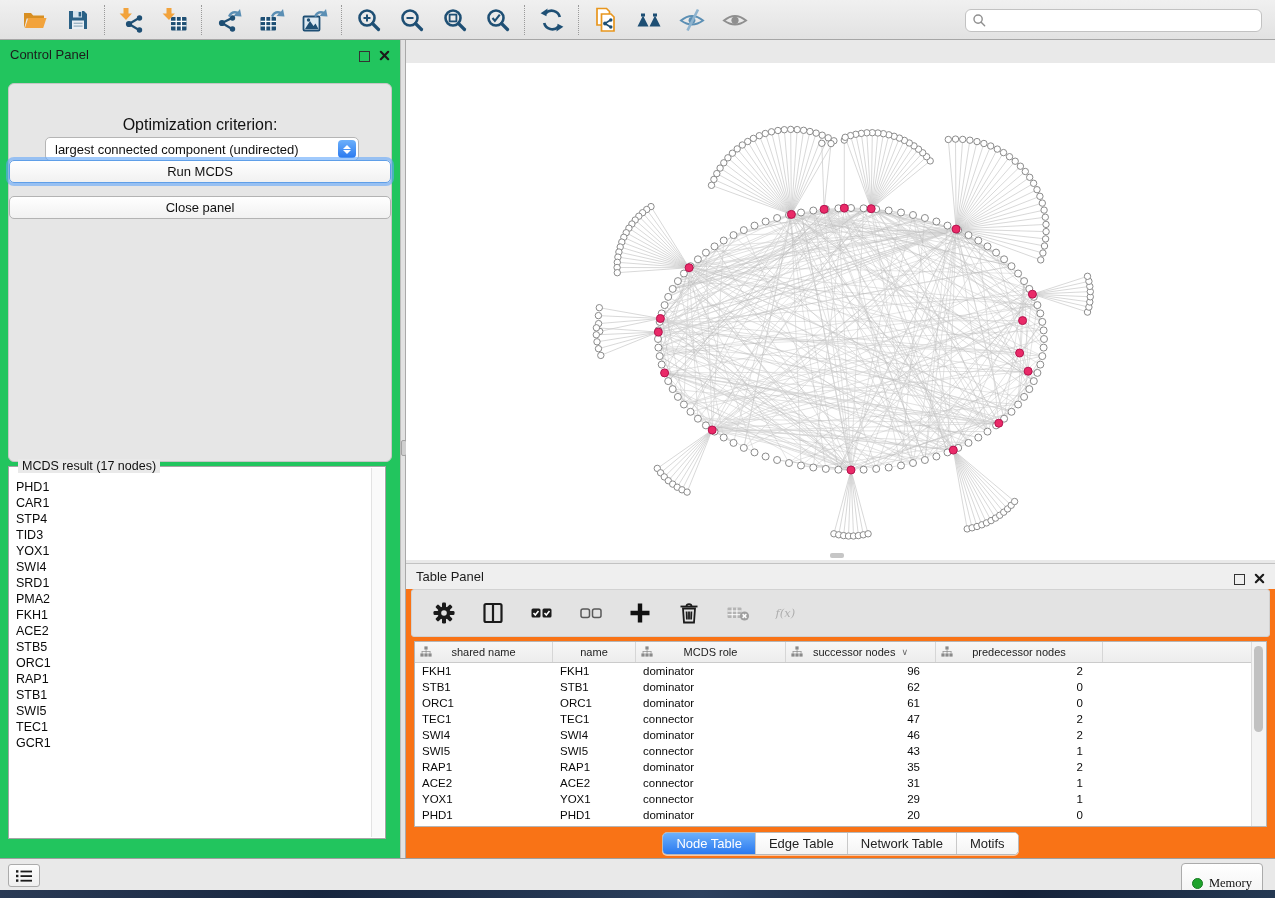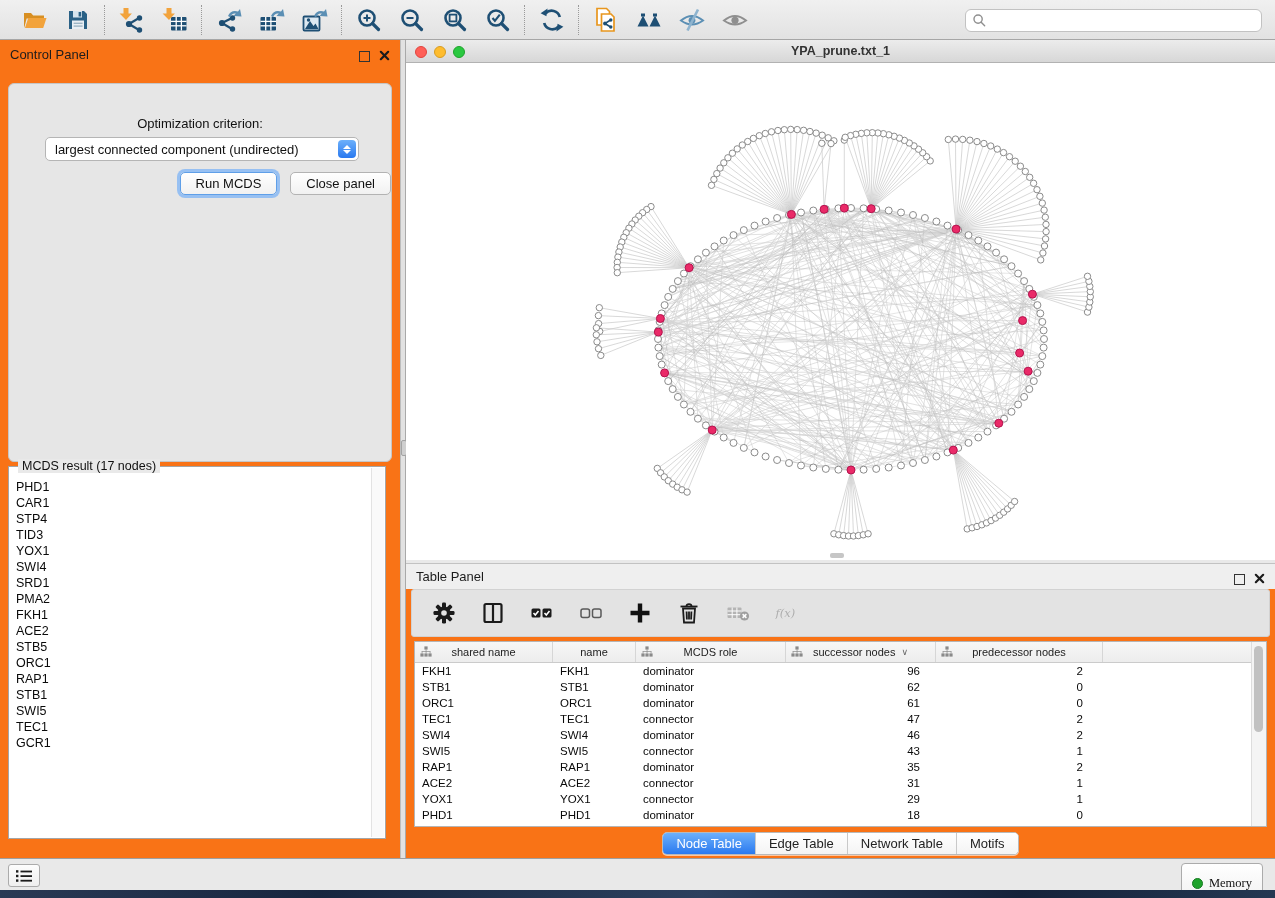--- a/index.html
+++ b/index.html
@@ -8,43 +8,43 @@
   .toolbar{position:absolute;left:0;top:0;width:1275px;height:40px;background:linear-gradient(#f0f0f0,#e2e2e2);
     border-bottom:1px solid #a6a6a6;display:flex;align-items:center;padding-left:8px;box-sizing:border-box;}
   .tb-group{display:flex;align-items:center;gap:16px;padding:0 13px;}
   .tb-sep{width:0;height:30px;border-left:1px dotted #9a9a9a;}
   .tb-icon{width:27px;height:27px;display:inline-flex;align-items:center;justify-content:center;cursor:default;}
   .tb-icon svg{width:26px;height:26px;}
   .search-wrap{position:absolute;right:13px;top:9px;width:289px;height:21px;background:#fff;border:1px solid #c2c2c2;
     border-radius:6px;display:flex;align-items:center;padding-left:6px;}
   .search-wrap input{border:none;outline:none;flex:1;font-size:12px;background:transparent;height:16px;}
   
-  .left-panel{position:absolute;left:0;top:40px;width:400px;height:818px;background:#f97316;}
+  .left-panel{position:absolute;left:0;top:40px;width:400px;height:818px;background:#22c55e;}
   .panel-title-row{position:absolute;left:0;top:0;width:100%;height:28px;display:flex;align-items:center;}
   .panel-title{font-size:13px;color:#1c1c1c;padding-left:10px;}
   .win-btns{position:absolute;right:10px;top:7px;display:flex;gap:9px;align-items:center;}
   .float-ico{width:9px;height:9px;border:1.6px solid #333;background:transparent;}
   .x-ico svg{width:11px;height:11px;}
   .seg{display:inline-flex;background:#fff;border:1px solid #b9b9b9;border-radius:5px;overflow:hidden;
     box-shadow:0 1px 0 rgba(255,255,255,.6);}
   .seg .s{padding:3px 13px;font-size:13px;color:#222;border-right:1px solid #c9c9c9;background:linear-gradient(#fff,#f4f4f4);}
   .seg .s:last-child{border-right:none;}
   .seg .s.sel{background:linear-gradient(#6cb0fb,#2a79ef);color:#fff;}
   .cp-tabs{position:absolute;left:0;top:31px;width:100%;display:flex;justify-content:center;z-index:3;}
   .cp-box{position:absolute;left:8px;right:8px;top:43px;height:377px;background:#e6e6e6;border:1px solid #c6c6c6;border-radius:6px;}
-  .opt-label{position:absolute;top:32px;width:100%;text-align:center;font-size:13px;color:#111;}
+  .opt-label{position:absolute;top:32px;width:100%;text-align:center;font-size:16px;color:#111;}
   .mac-select{position:absolute;left:36px;top:53px;width:312px;height:22px;background:#fff;border:1px solid #b5b5b5;
     border-radius:5px;display:flex;align-items:center;font-size:13px;color:#111;}
   .mac-select .val{flex:1;padding-left:9px;white-space:nowrap;overflow:hidden;}
   .stepper{width:18px;height:18px;margin-right:2px;border-radius:4px;background:linear-gradient(#6cb0fb,#2a79ef);
     display:flex;flex-direction:column;align-items:center;justify-content:center;gap:1px;}
   .stepper i{display:block;width:0;height:0;border-left:4px solid transparent;border-right:4px solid transparent;}
   .stepper .up{border-bottom:4px solid #fff;}
   .stepper .dn{border-top:4px solid #fff;}
-  .btn-row{position:absolute;top:88px;width:100%;display:flex;justify-content:flex-end;gap:13px;}
+  .btn-row{position:absolute;top:76px;width:100%;display:flex;justify-content:flex-start;gap:13px;flex-direction:column;}
   .mac-btn{background:linear-gradient(#fff,#f1f1f1);border:1px solid #b3b3b3;border-radius:5px;
     padding:3px 15px;font-size:13px;color:#111;font-family:inherit;}
   .mac-btn.focused{box-shadow:0 0 0 3px rgba(98,166,250,.6);border-color:#5f9fe8;}
   .groupbox{position:absolute;left:8px;width:376px;top:426px;height:371px;border:1px solid #a5a5a5;background:#fff;}
   .groupbox .legend{position:absolute;top:-8px;left:9px;background:#e9e9e9;padding:0 4px;font-size:12.5px;color:#111;}
   .mcds-list{position:absolute;left:1px;top:12px;bottom:2px;right:14px;overflow:hidden;}
   .mcds-list .li{font-size:12.5px;line-height:16px;padding-left:6px;color:#0a0a0a;}
   .v-scroll{position:absolute;right:1px;top:1px;bottom:1px;width:12px;background:#fafafa;border-left:1px solid #e3e3e3;}
   
   .divider{position:absolute;left:400px;top:40px;width:6px;height:818px;background:#e2e2e2;border-left:1px solid #bdbdbd;border-right:1px solid #a9a9a9;box-sizing:border-box;}
@@ -455,28 +455,20 @@
       <div class="v-scroll"></div>
     </div>
   </div>
 
   <div class="divider">
     <div class="handle"></div>
   </div>
 
   <div class="right">
 
-    <div class="net-title">
-      <span class="lights">
-        <i class="l-red"></i>
-        <i class="l-yel"></i>
-        <i class="l-grn"></i>
-      </span>
-      <span class="t">YPA_prune.txt_1</span>
-    </div>
     <div class="net-canvas">
       <svg id="graph-svg" width="869" height="497">
           <g stroke="#8f8f8f" stroke-width="0.7" opacity="0.32">
             <line x1="445.0" y1="407.0" x2="308.5" y2="183.4"></line>
             <line x1="284.5" y1="348.8" x2="407.3" y2="147.5"></line>
             <line x1="271.9" y1="218.1" x2="518.9" y2="155.0"></line>
             <line x1="407.3" y1="404.5" x2="562.5" y2="379.9"></line>
             <line x1="284.5" y1="203.2" x2="631.4" y2="309.9"></line>
             <line x1="457.6" y1="145.3" x2="552.2" y2="167.1"></line>
             <line x1="419.8" y1="146.1" x2="262.2" y2="318.1"></line>
@@ -1372,21 +1364,21 @@
               <div class="td l" style="width: 138px;">YOX1</div>
               <div class="td l" style="width: 83px;">YOX1</div>
               <div class="td l" style="width: 150px;">connector</div>
               <div class="td r" style="width: 150px;">29</div>
               <div class="td r" style="width: 167px; padding-right: 20px;">1</div>
             </div>
             <div class="tr">
               <div class="td l" style="width: 138px;">PHD1</div>
               <div class="td l" style="width: 83px;">PHD1</div>
               <div class="td l" style="width: 150px;">dominator</div>
-              <div class="td r" style="width: 150px;">18</div>
+              <div class="td r" style="width: 150px;">20</div>
               <div class="td r" style="width: 167px; padding-right: 20px;">0</div>
             </div>
           </div>
         <div class="tbl-scroll">
             <div class="thumb"></div>
           </div>
       </div>
       <div class="tp-tabs" id="tp-tabs">
           <div class="seg">
             <span class="s sel">Node Table</span>

